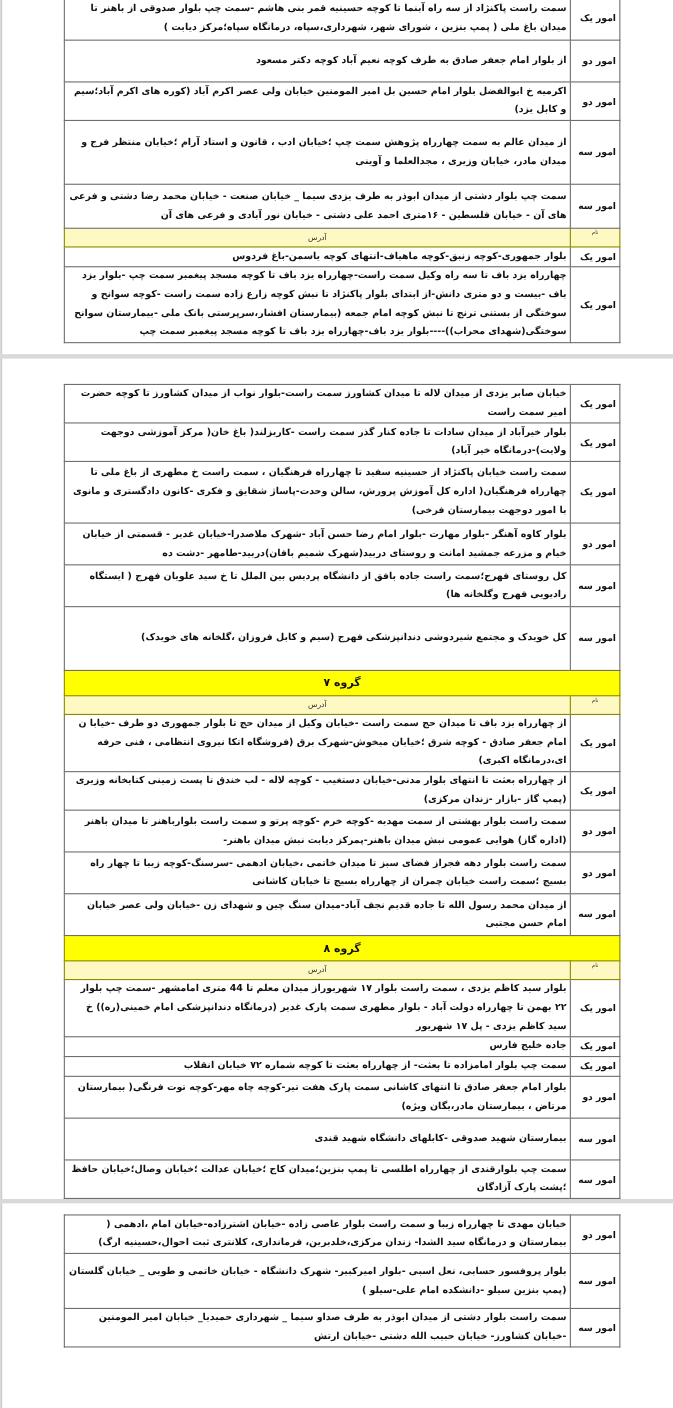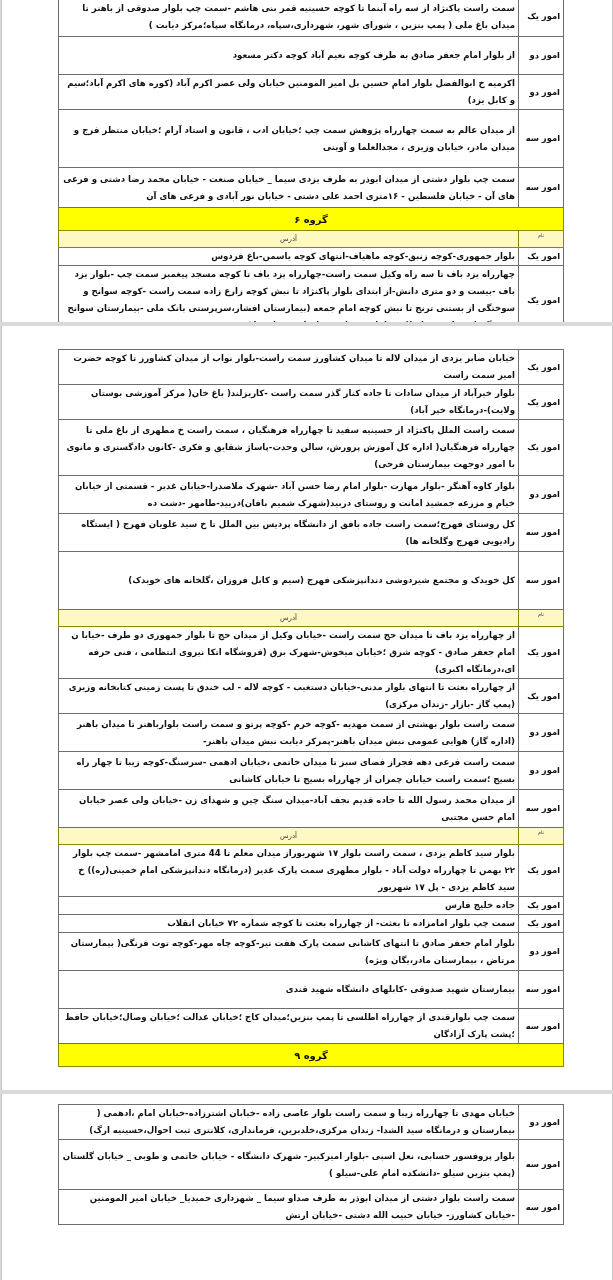--- a/index.html
+++ b/index.html
@@ -61,23 +61,20 @@
             <td class="desc">اکرمیه خ ابوالفضل بلوار امام حسین بل امیر المومنین خیابان ولی عصر اکرم آباد (کوره های اکرم آباد؛سیم و کابل یزد)</td>
           </tr>
           <tr style="height: 58px;">
             <td class="region">امور سه</td>
             <td class="desc">از میدان عالم به سمت چهارراه پژوهش سمت چپ ؛خیابان ادب ، قانون و استاد آرام ؛خیابان منتظر فرج و میدان مادر، خیابان وزیری ، مجدالعلما و آوینی</td>
           </tr>
           <tr style="height: 40px;">
             <td class="region">امور سه</td>
             <td class="desc">سمت چپ بلوار دشتی از  میدان ابوذر به طرف یزدی سیما _ خیابان صنعت - خیابان محمد رضا دشتی و فرعی های آن - خیابان فلسطین - ۱۶متری احمد علی دشتی - خیابان نور آبادی و فرعی های آن</td>
           </tr>
-          <tr class="group">
-            <td colspan="2">گروه ۶</td>
-          </tr>
           <tr class="subhead">
             <td class="sidecode">نام</td>
             <td>آدرس</td>
           </tr>
           <tr style="height: 18px;">
             <td class="region">امور یک</td>
             <td class="desc">بلوار جمهوری-کوچه زنبق-کوچه ماهیاف-انتهای کوچه یاسمن-باغ فردوس</td>
           </tr>
           <tr style="height: 66px;">
             <td class="region">امور یک</td>
@@ -91,61 +88,67 @@
 <div class="page p2">
   <div class="sheet" style="top:23px;">
     <table class="addr">
         <tbody id="tb1">
           <tr style="height: 18px;">
             <td class="region">امور یک</td>
             <td class="desc">خیابان صابر یزدی از میدان لاله تا میدان کشاورز سمت راست-بلوار نواب از میدان کشاورز تا کوچه حضرت امیر سمت راست</td>
           </tr>
           <tr style="height: 18px;">
             <td class="region">امور یک</td>
-            <td class="desc">بلوار خیرآباد از میدان سادات تا جاده کنار گذر سمت راست -کاریزلند( باغ خان( مرکز آموزشی بوستان ولایت)-درمانگاه خیر آباد)</td>
+            <td class="desc">بلوار خیرآباد از میدان سادات تا جاده کنار گذر سمت راست -کاریزلند( باغ خان( مرکز آموزشی دوجهت ولایت)-درمانگاه خیر آباد)</td>
           </tr>
           <tr style="height: 56px;">
             <td class="region">امور یک</td>
-            <td class="desc">سمت راست الملل پاکنژاد از حسینیه سفید تا چهارراه فرهنگیان ، سمت راست خ مطهری از باغ ملی تا چهارراه فرهنگیان( اداره کل آموزش پرورش، سالن وحدت-پاساژ شقایق و فکری -کانون دادگستری و مانوی با امور دوجهت بیمارستان فرخی)</td>
+            <td class="desc">سمت راست خیابان پاکنژاد از حسینیه سفید تا چهارراه فرهنگیان ، سمت راست خ مطهری از باغ ملی تا چهارراه فرهنگیان( اداره کل آموزش پرورش، سالن وحدت-پاساژ شقایق و فکری -کانون دادگستری و مانوی با امور دوجهت بیمارستان فرخی)</td>
           </tr>
           <tr style="height: 38px;">
             <td class="region">امور دو</td>
             <td class="desc">بلوار کاوه آهنگر -بلوار مهارت -بلوار امام رضا حسن آباد -شهرک ملاصدرا-خیابان غدیر - قسمتی از خیابان خیام و مزرعه جمشید امانت و روستای دربید(شهرک شمیم بافان)دربید-طامهر -دشت ده</td>
           </tr>
           <tr style="height: 38px;">
             <td class="region">امور سه</td>
             <td class="desc">کل روستای فهرج؛سمت راست جاده بافق از دانشگاه پردیس بین الملل تا خ سید علویان فهرج ( ایستگاه رادیویی فهرج وگلخانه ها)</td>
           </tr>
           <tr style="height: 58px;">
             <td class="region">امور سه</td>
             <td class="desc">کل خویدک و مجتمع شیردوشی دندانپزشکی فهرج  (سیم و کابل فروزان ،گلخانه های خویدک)</td>
+          </tr>
+          <tr class="group">
+            <td colspan="2">گروه ۷</td>
           </tr>
           <tr class="subhead">
             <td class="sidecode">نام</td>
             <td>آدرس</td>
           </tr>
           <tr style="height: 40px;">
             <td class="region">امور یک</td>
             <td class="desc">از چهارراه یزد باف تا میدان حج سمت راست -خیابان وکیل از میدان حج تا بلوار جمهوری  دو طرف -خیابا ن امام جعفر صادق - کوچه شرق ؛خیابان میخوش-شهرک برق (فروشگاه اتکا نیروی انتظامی ، فنی حرفه ای،درمانگاه اکبری)</td>
           </tr>
           <tr style="height: 18px;">
             <td class="region">امور یک</td>
             <td class="desc">از چهارراه بعثت تا انتهای بلوار مدنی-خیابان دستغیب - کوچه لاله - لب خندق تا پست زمینی کتابخانه وزیری (پمپ گاز -بازار -زندان مرکزی)</td>
           </tr>
           <tr style="height: 38px;">
             <td class="region">امور دو</td>
             <td class="desc">سمت راست بلوار بهشتی از سمت مهدیه -کوچه خرم -کوچه پرتو و سمت راست بلوارباهنر تا میدان باهنر (اداره گاز) هوایی عمومی  نبش میدان باهنر-پمرکز دیابت نبش میدان باهنر-</td>
           </tr>
           <tr style="height: 38px;">
             <td class="region">امور دو</td>
-            <td class="desc">سمت راست فرعی دهه فجراز فضای سبز تا میدان خاتمی ،خیابان ادهمی -سرسنگ-کوچه زیبا تا چهار راه بسیج ؛سمت راست خیابان چمران از چهارراه بسیج تا خیابان کاشانی</td>
+            <td class="desc">سمت راست بلوار دهه فجراز فضای سبز تا میدان خاتمی ،خیابان ادهمی -سرسنگ-کوچه زیبا تا چهار راه بسیج ؛سمت راست خیابان چمران از چهارراه بسیج تا خیابان کاشانی</td>
           </tr>
           <tr style="height: 38px;">
             <td class="region">امور سه</td>
             <td class="desc">از میدان محمد رسول الله تا جاده قدیم نجف آباد-میدان سنگ چین و شهدای زن -خیابان ولی عصر خیابان امام حسن مجتبی</td>
+          </tr>
+          <tr class="group">
+            <td colspan="2">گروه ۸</td>
           </tr>
           <tr class="subhead">
             <td class="sidecode">نام</td>
             <td>آدرس</td>
           </tr>
           <tr style="height: 38px;">
             <td class="region">امور یک</td>
             <td class="desc">بلوار سید کاظم یزدی ، سمت راست  بلوار ۱۷ شهریوراز میدان معلم تا 44 متری امامشهر -سمت چپ بلوار ۲۲ بهمن تا چهارراه دولت آباد - بلوار مطهری سمت پارک غدیر (درمانگاه دندانپزشکی امام  خمینی(ره)) خ سید کاظم یزدی - پل ۱۷ شهریور</td>
           </tr>
           <tr style="height: 18px;">

